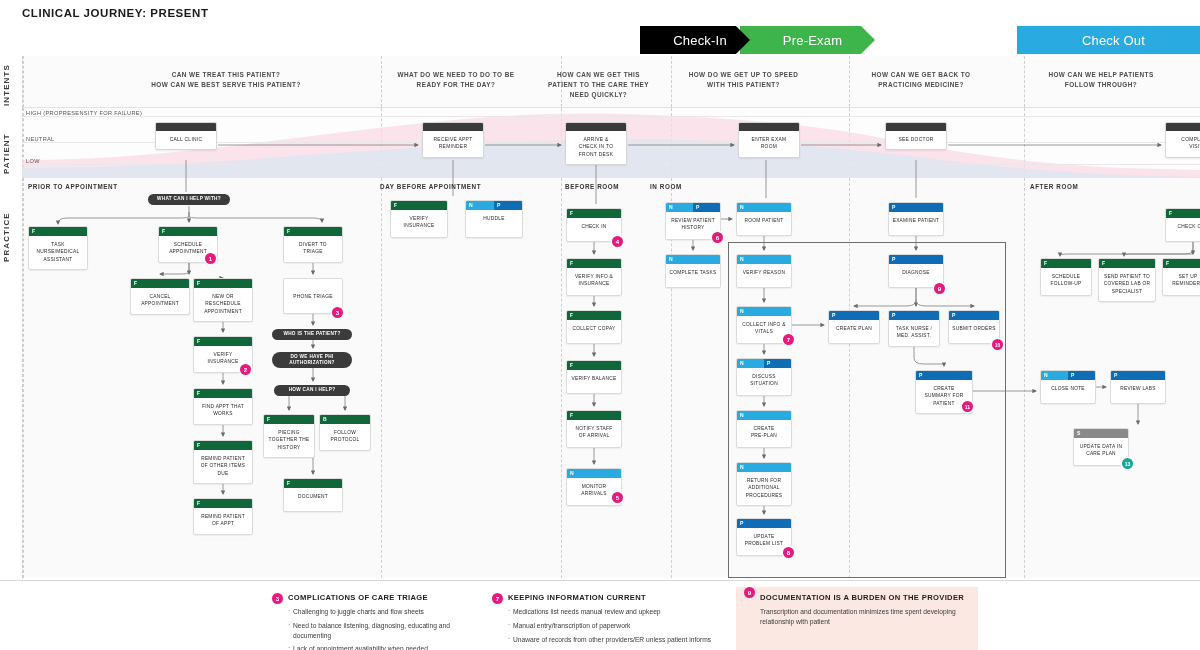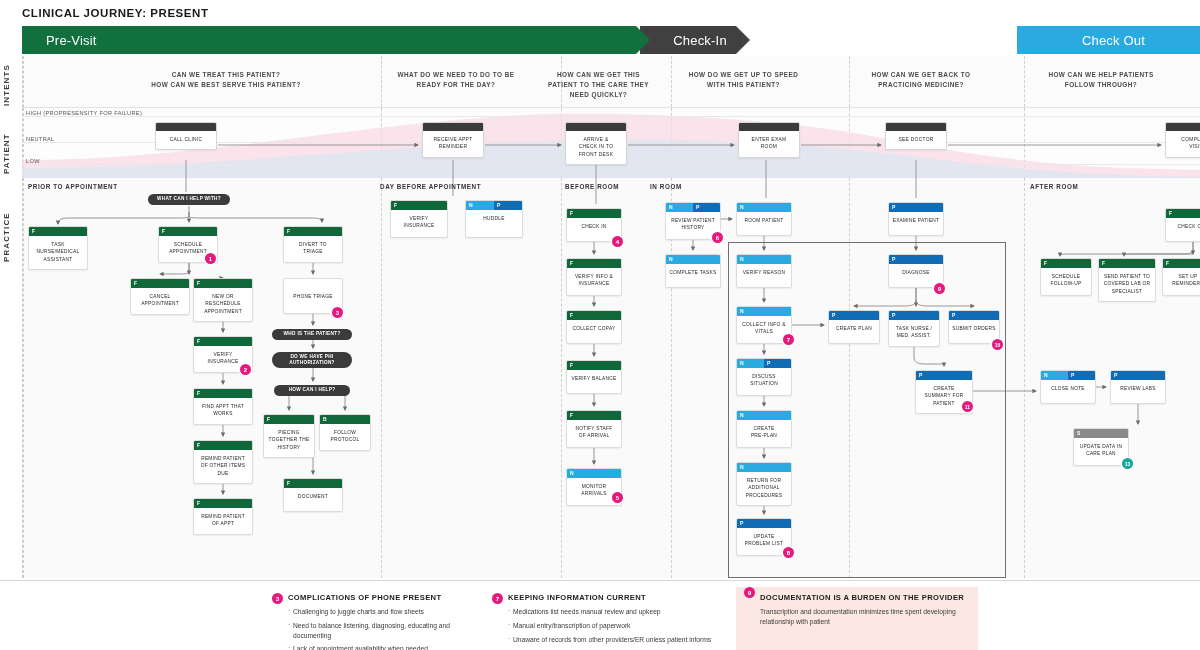--- a/index.html
+++ b/index.html
@@ -136,25 +136,25 @@
   .legitem.nobul { padding-left: 0; }
   .legitem.nobul:before { content: ""; }
 </style>
 </head>
 <body>
 <div id="root">
 
 <div class="title">CLINICAL JOURNEY: PRESENT</div>
 
 <div class="phasebar">
-      <div class="phase" style="left: 0px; width: 628px; background: rgb(18, 112, 63); z-index: 10; clip-path: polygon(0px 0px, calc(100% - 14px) 0px, 100% 50%, calc(100% - 14px) 100%, 0px 100%);">
-        <span class="plabel">Pre-Visit</span>
-      </div>
-      <div class="phase ctr" style="left: 618px; width: 110px; background: #404040; z-index: 9; clip-path: polygon(0px 0px, calc(100% - 14px) 0px, 100% 50%, calc(100% - 14px) 100%, 0px 100%);">
+      <div class="phase ctr" style="left: 618px; width: 110px; background: #000000; z-index: 9; clip-path: polygon(0px 0px, calc(100% - 14px) 0px, 100% 50%, calc(100% - 14px) 100%, 0px 100%);">
         <span class="plabel">Check-In</span>
+      </div>
+      <div class="phase ctr" style="left: 718px; width: 135px; background: rgb(61, 181, 74); z-index: 8; clip-path: polygon(0px 0px, calc(100% - 14px) 0px, 100% 50%, calc(100% - 14px) 100%, 0px 100%);">
+        <span class="plabel">Pre-Exam</span>
       </div>
       <div class="phase ctr" style="left: 995px; width: 183px; background: rgb(41, 171, 226); z-index: 6;">
         <span class="plabel">Check Out</span>
       </div>
     </div>
 
 <div class="lane lane-intents">
       <div class="colsep" style="left: 0px;"></div>
       <div class="colsep" style="left: 358px;"></div>
       <div class="colsep" style="left: 538px;"></div>
@@ -268,21 +268,21 @@
     <path d="M1193,250 L1193,254 Q1193,254 1184,254 L1130,254 Q1124,254 1124,256"></path>
     <path d="M1193,242 L1193,254"></path>
   </g>
 </svg>
 
 <div class="groupbox" style="left:728px;top:242px;width:278px;height:336px;"></div>
 
 <div class="legendrow">
       <div class="legcol" style="left: 272px; width: 212px; position: absolute;">
         <div class="legnum" style="font-size: 6.2px;">3</div>
-        <div class="legttl">COMPLICATIONS OF PHONE PRESENT</div>
+        <div class="legttl">COMPLICATIONS OF CARE TRIAGE</div>
         <div class="legitems">
           <div class="legitem">Challenging to juggle charts and flow sheets</div>
           <div class="legitem">Need to balance listening, diagnosing, educating and documenting</div>
           <div class="legitem">Lack of appointment availability when needed</div>
         </div>
       </div>
       <div class="legcol" style="left: 492px; width: 246px; position: absolute;">
         <div class="legnum" style="font-size: 6.2px;">7</div>
         <div class="legttl">KEEPING INFORMATION CURRENT</div>
         <div class="legitems">

